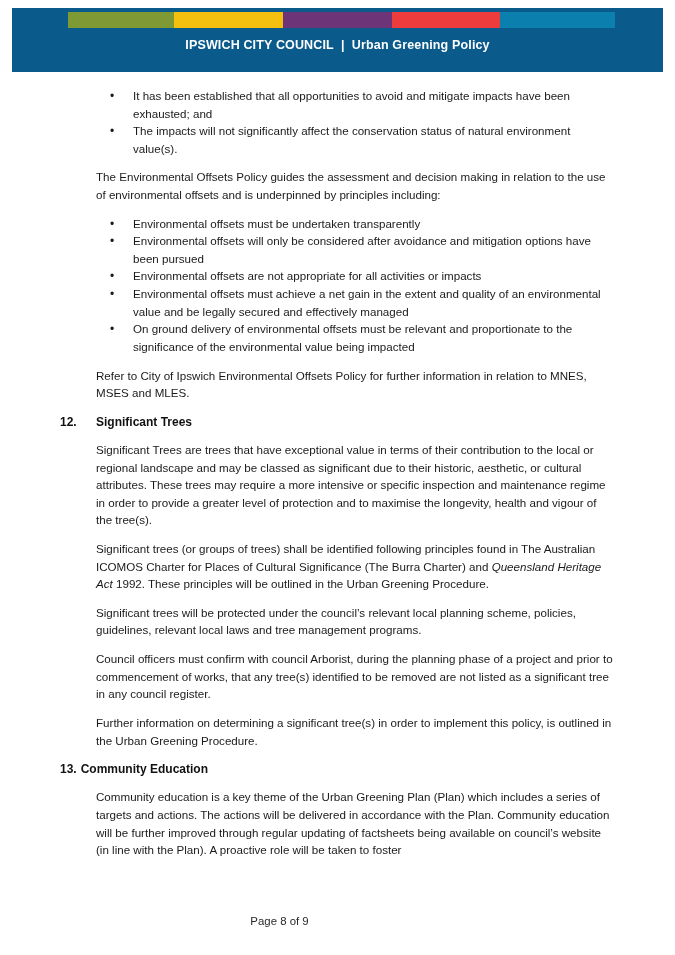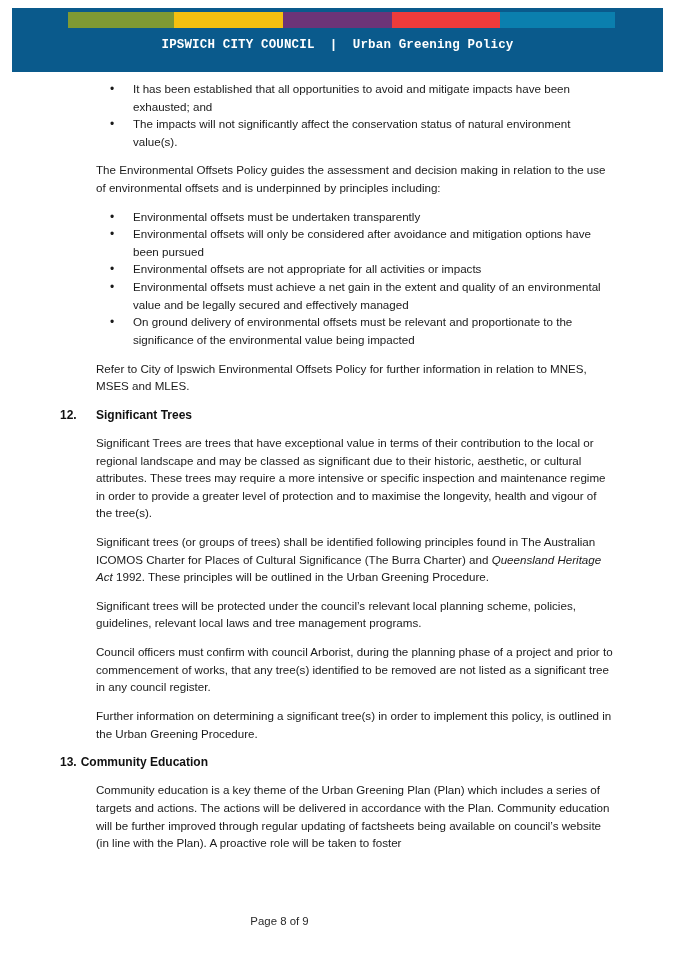--- a/index.html
+++ b/index.html
@@ -18,21 +18,20 @@
 
   
   .page-header {
     position: absolute;
     left: 12px;
     top: 8px;
     width: 651px;
     height: 64px;
     background: #0a5a8c;
     box-sizing: border-box;
-    font-family: Liberation Mono, monospace;
   }
   .color-bar {
     position: absolute;
     left: 0;
     top: 4px;
     width: 651px;
     height: 16px;
     display: flex;
   }
   .color-seg { height: 100%; }
@@ -59,21 +58,21 @@
     font-size: 12.5px;
     font-weight: bold;
     letter-spacing: 0.15px;
     white-space: pre;
   }
 
   
   .content {
     position: absolute;
     left: 0;
-    top: 80px;
+    top: 87px;
     width: 675px;
   }
   .para {
     margin: 0 0 11px 0;
     padding: 0 62px 0 96px;
     font-size: 11.6px;
     line-height: 1.52;
     text-align: left;
     color: #1a1a1a;
   }

